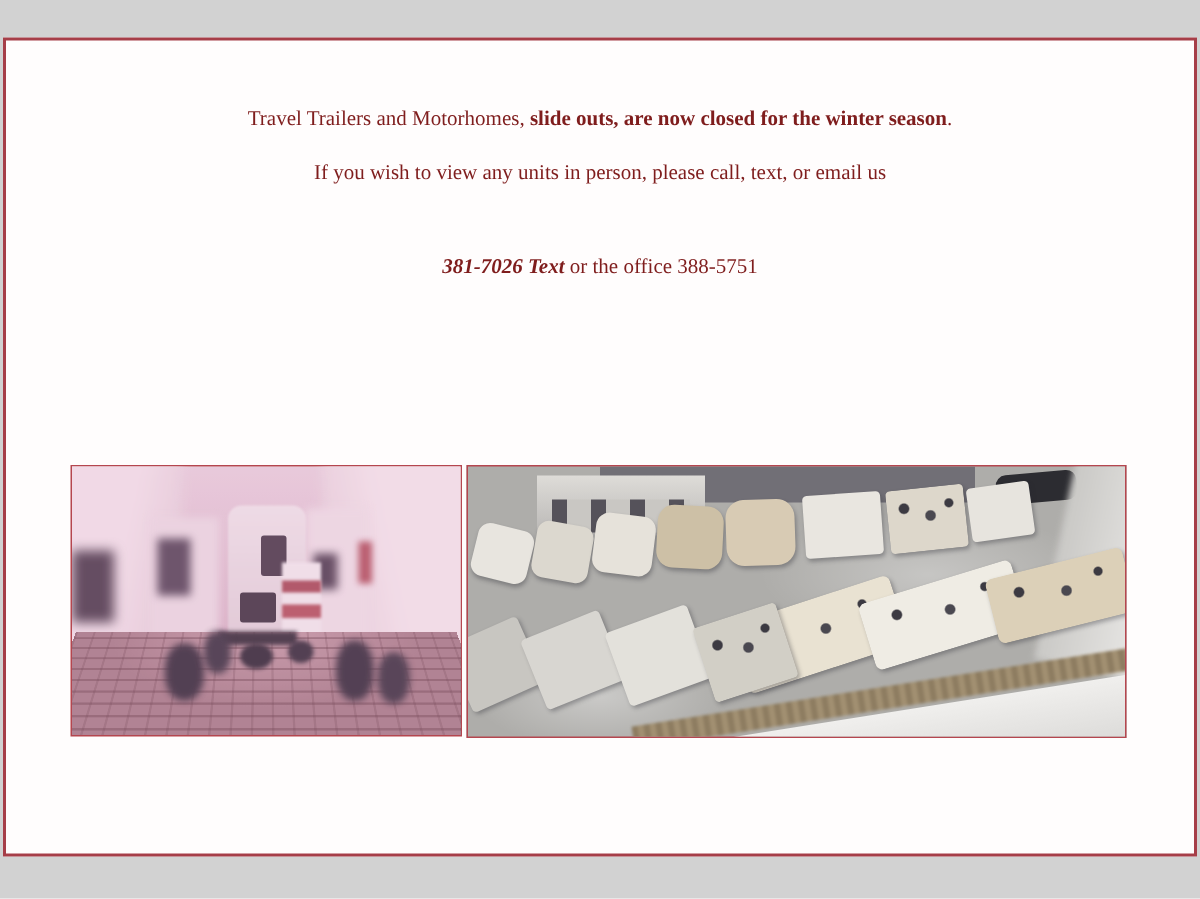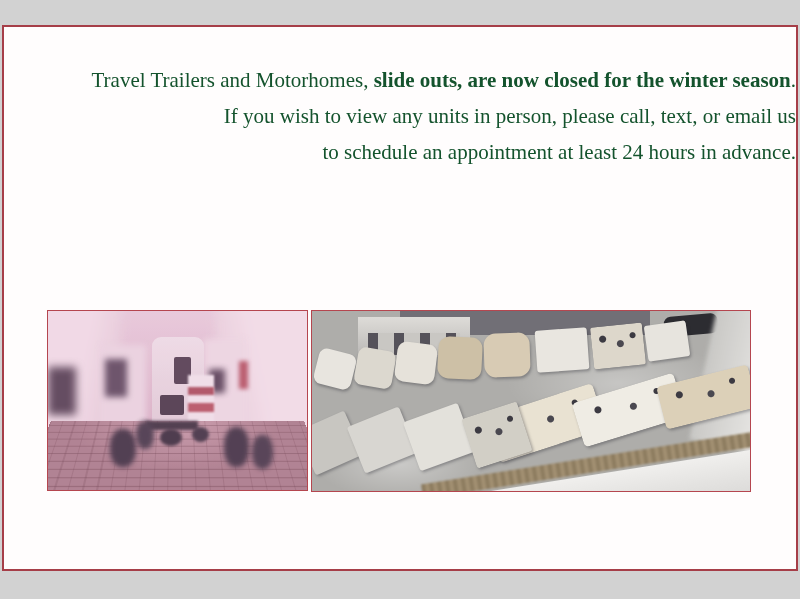--- a/index.html
+++ b/index.html
@@ -11,22 +11,22 @@
   
   .panel{
     position:absolute;inset:25px 2px 28px 2px;
     background:#fffdfd;
     border:2px solid #a63e48;
     box-sizing:border-box;
   }
   
   .notice{
     position:absolute;left:0;right:0;top:35px;
-    text-align:right;color:#14532d;
-    font-size:21px;line-height:36px;white-space:nowrap;
+    text-align:center;color:#7f1d1d;
+    font-size:14px;line-height:36px;white-space:nowrap;
   }
   .notice .gap{height:27px;}
   .bold{font-weight:bold;}
   .bolditalic{font-weight:bold;font-style:italic;}
   
   .photo{
     position:absolute;box-sizing:border-box;overflow:hidden;
     border:1px solid #b5464f;
   }
   .photo-left{
@@ -63,22 +63,22 @@
     transform:perspective(120px) rotateX(18deg);
   }
 </style>
 </head>
 <body>
 
 <div class="panel">
   <div class="notice">
     <div><span>Travel Trailers and Motorhomes, </span><span class="bold">slide outs, are now closed for the winter season</span><span>.</span></div>
     <div>If you wish to view any units in person, please call, text, or email us</div>
-    <div>to schedule an appointment at least 24 hours in advance.</div>
     <div class="gap"></div>
+    <div><span class="bolditalic">381-7026 Text</span><span> or the office 388-5751</span></div>
   </div>
 </div>
 
 <div class="photo photo-left">
 
   <div class="sh" style="left:-20px;top:-14px;width:92px;height:172px;background:linear-gradient(100deg,#f4e7ee 55%,#e2ccd8);transform:rotate(2deg);filter:blur(4px);"></div>
   <div class="sh" style="left:0;top:56px;width:28px;height:48px;background:#4a3c4d;filter:blur(4px);"></div>
   <div class="sh" style="left:52px;top:34px;width:46px;height:112px;background:#eddfe7;filter:blur(3px);"></div>
   <div class="sh" style="left:57px;top:48px;width:22px;height:38px;background:#55465a;filter:blur(3px);"></div>
 

